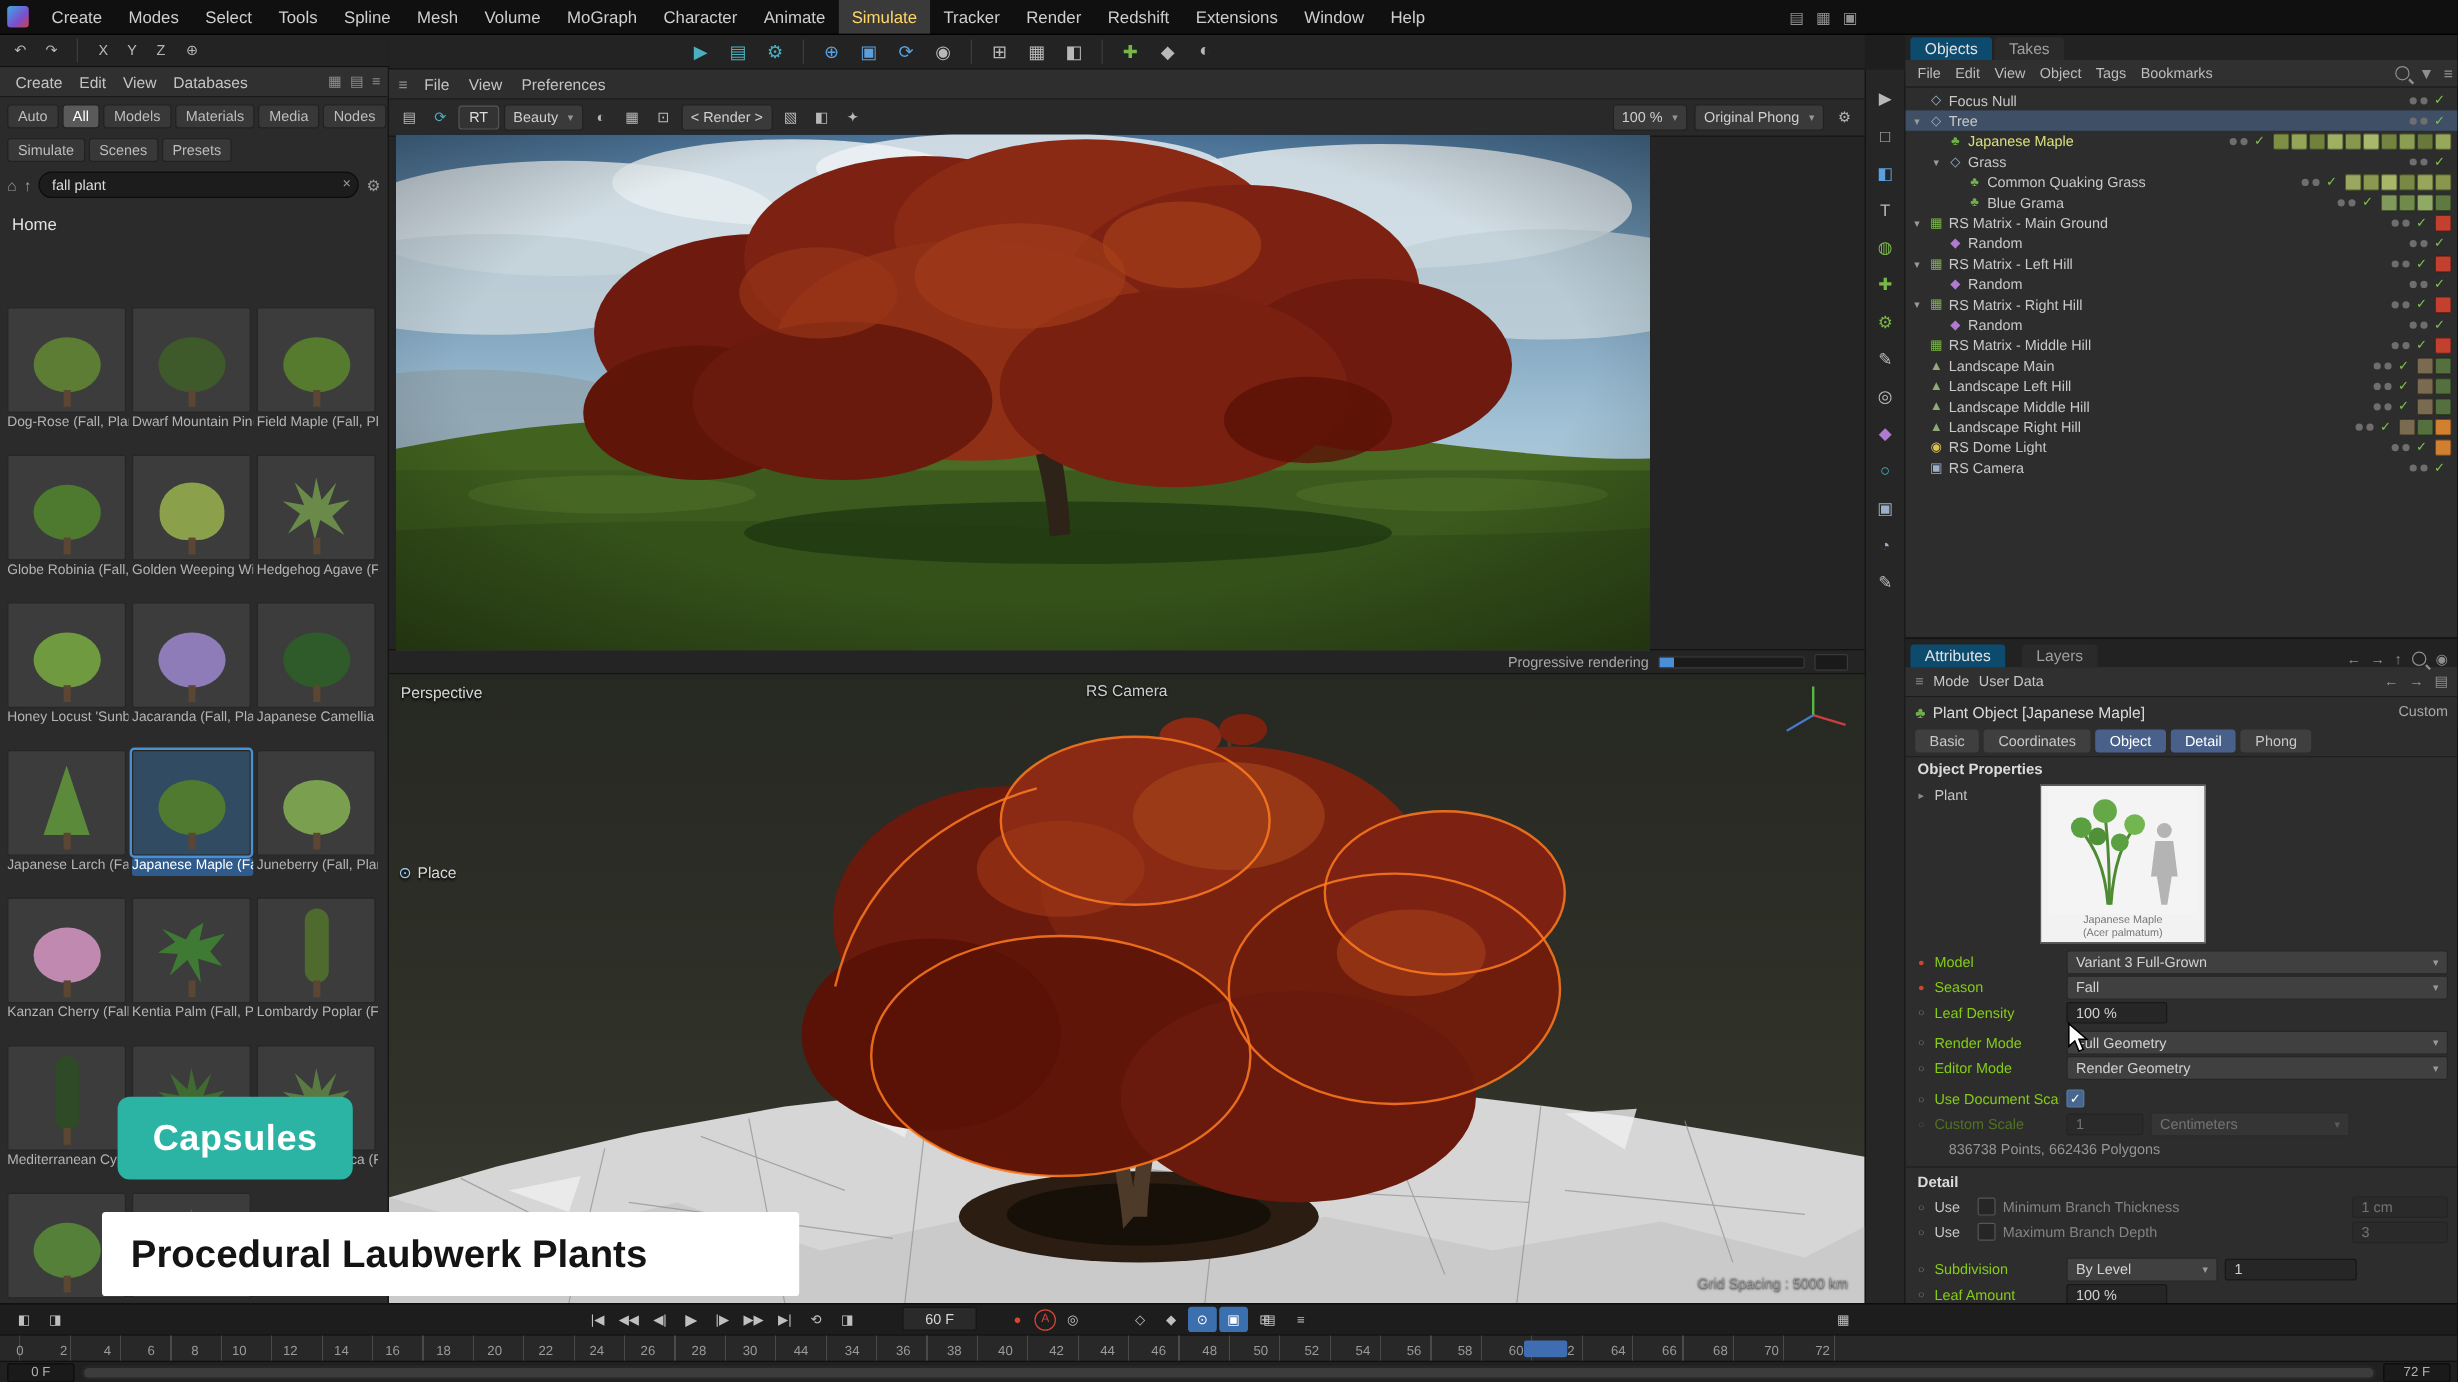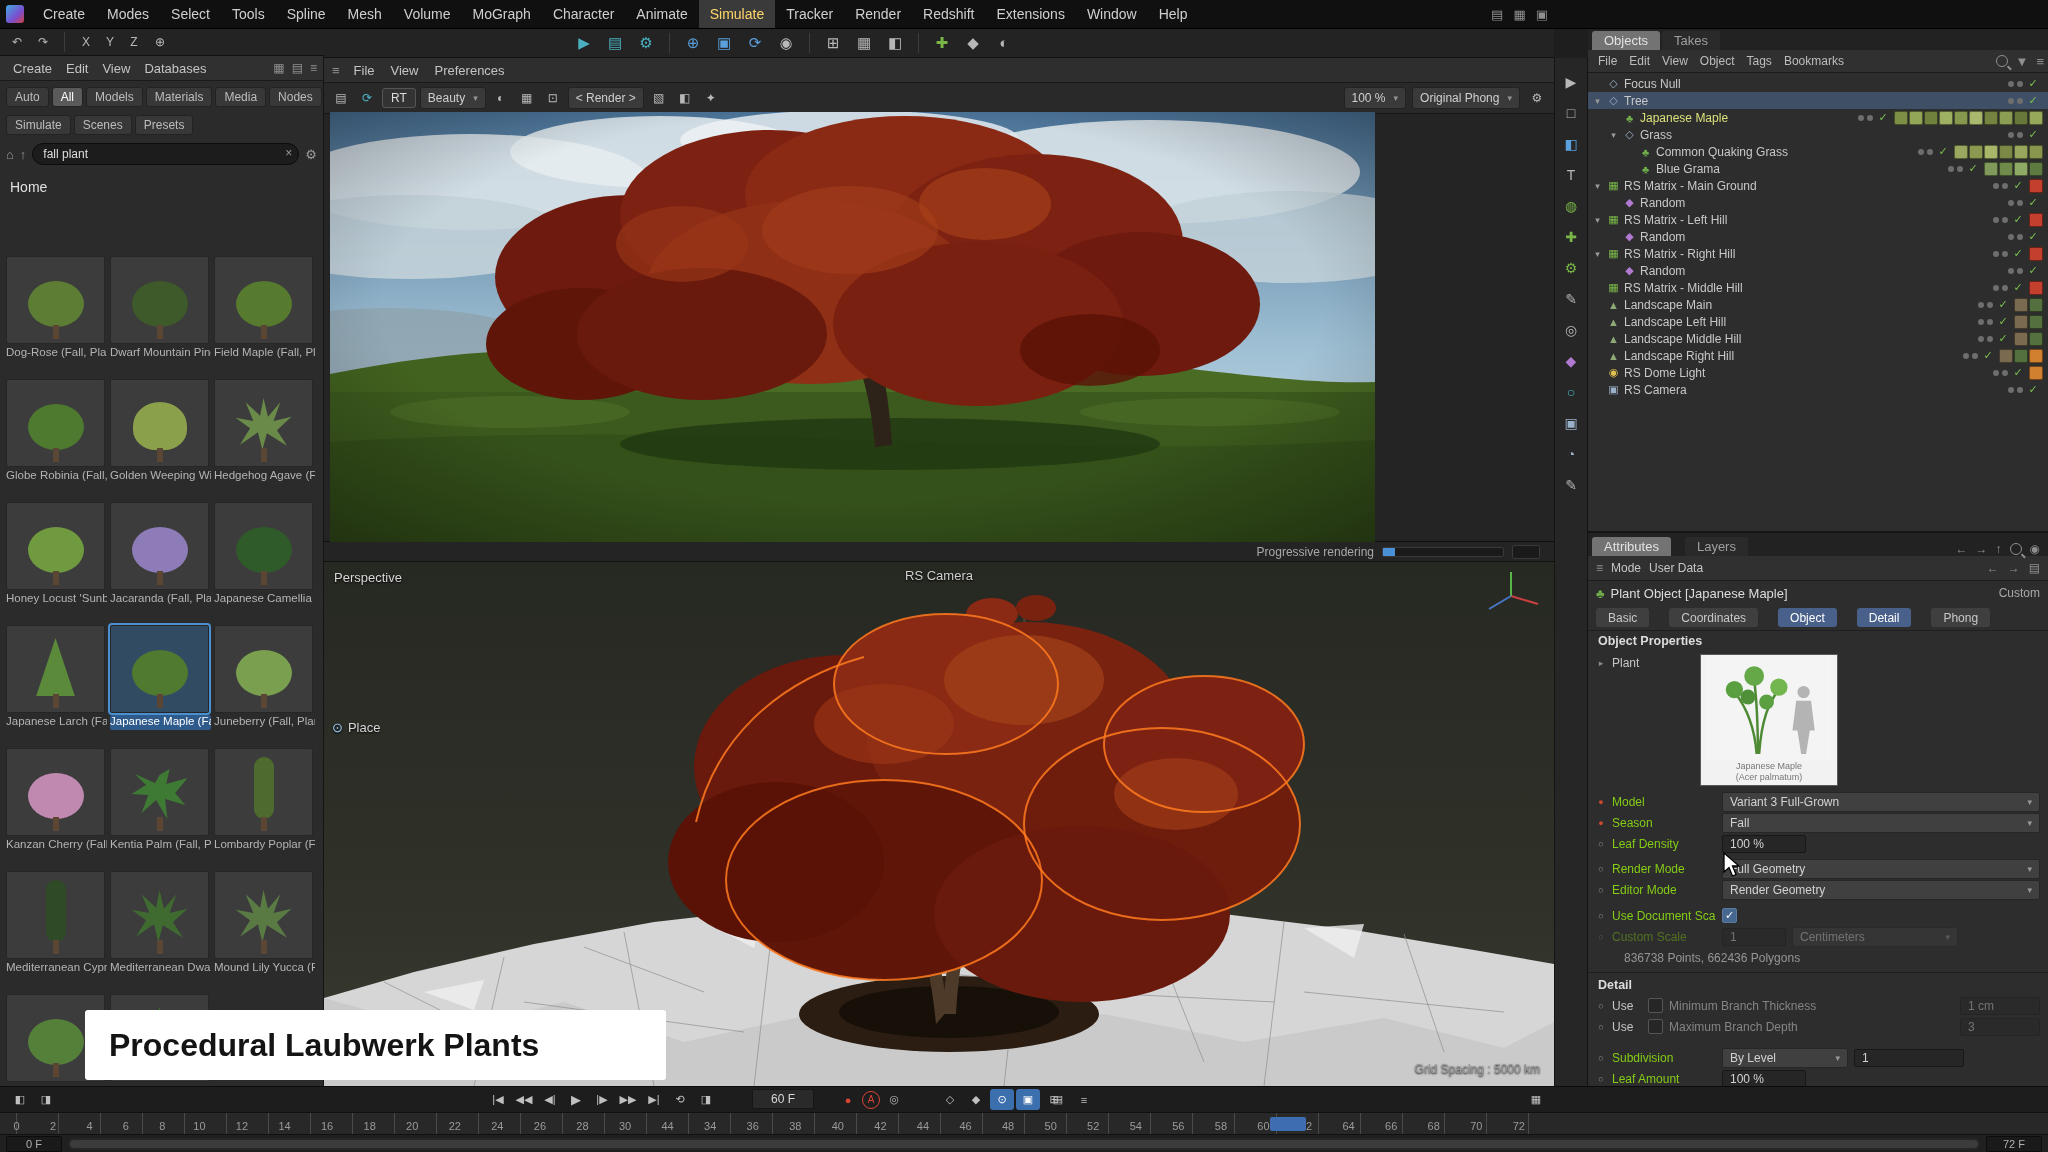--- a/index.html
+++ b/index.html
@@ -91,21 +91,21 @@
   
   .side-strip{position:absolute;left:1554px;top:58px;width:34px;height:1028px;background:#262626;border-left:1px solid #141414;
               border-right:1px solid #141414;display:flex;flex-direction:column;align-items:center;gap:7px;padding-top:12px;box-sizing:border-box}
   .ss{width:24px;height:24px;display:flex;align-items:center;justify-content:center;background:none;border:none;
       font-size:14px;color:#b8b8b8;font-family:inherit;padding:0}
   
   .om-panel{position:absolute;left:1588px;top:28px;width:460px;height:505px;background:#2d2d2d;box-sizing:border-box;
             border-bottom:2px solid #141414}
   .om-tabs{height:22px;display:flex;align-items:flex-end;background:#222;padding-left:4px;gap:2px}
   .om-tab{padding:2px 12px;font-size:13px;color:#9f9f9f;background:#2a2a2a;border-radius:3px 3px 0 0}
-  .om-tab.active{background:#737373;color:#e2e2e2}
+  .om-tab.active{background:#0c4a6e;color:#e2e2e2}
   .om-menu{height:22px;display:flex;align-items:center;gap:1px;padding:0 4px;background:#303030;border-bottom:1px solid #1a1a1a}
   .om-menu .mi{padding:0 6px;font-size:12px;color:#bdbdbd}
   .om-menu .right{margin-left:auto;display:flex;gap:8px;color:#8f8f8f;align-items:center}
   .mag{width:10px;height:10px;border:1.5px solid #8f8f8f;border-radius:50%;position:relative;display:inline-block}
   .mag::after{content:"";position:absolute;width:5px;height:1.5px;background:#8f8f8f;transform:rotate(45deg);right:-5px;bottom:-2px}
   .om-rows{padding-top:2px}
   .om-row{display:flex;align-items:center;height:17px;font-size:12px;gap:3px;padding-right:5px;cursor:default}
   .om-row.sel{background:#3e4f66}
   .om-row.act .om-label{color:#d9e07a}
   .om-exp{width:11px;color:#9a9a9a;font-size:9px;text-align:center;flex:none}
@@ -118,21 +118,21 @@
   .om-tags{display:flex;flex:none}
   .chip{width:14px;height:14px;border-radius:2px;display:inline-block;margin-left:1px;border:1px sol;border:1px solid rgba(0,0,0,.45);box-sizing:border-box}
   
   .attr-panel{position:absolute;left:1588px;top:533px;width:460px;height:553px;background:#2d2d2d;box-sizing:border-box}
   .at-tabs{height:23px;display:flex;align-items:flex-end;background:#222;padding-left:4px;gap:2px}
   .at-icons{margin-left:auto;display:flex;gap:8px;color:#8f8f8f;font-size:12px;align-items:center;padding-right:8px}
   .at-mode{height:24px;display:flex;align-items:center;gap:8px;padding:0 8px;background:#303030;border-bottom:1px solid #1c1c1c;font-size:12px}
   .at-mode .right{margin-left:auto;display:flex;gap:9px;color:#8f8f8f}
   .at-title{height:24px;display:flex;align-items:center;gap:6px;padding:0 8px;font-size:13px;color:#dcdcdc;background:#2d2d2d}
   .at-title .custom{margin-left:auto;color:#a8a8a8;font-size:12px}
-  .at-objtabs{height:25px;display:flex;align-items:center;gap:20px;padding:0 8px;border-bottom:1px solid #1f1f1f}
+  .at-objtabs{height:25px;display:flex;align-items:center;gap:4px;padding:0 8px;border-bottom:1px solid #1f1f1f}
   .otab{height:19px;display:flex;align-items:center;padding:0 12px;background:#3f3f3f;border-radius:3px;font-size:12px;color:#c8c8c8}
   .otab.active{background:#49618a;color:#fff}
   .attr-body{position:absolute;left:0;right:0;top:96px;bottom:0;display:flex;flex-direction:column;gap:2px;overflow:hidden}
   .ahead{font-weight:bold;color:#dcdcdc;font-size:12.5px;padding:5px 10px 2px 10px}
   .ahead.rule{border-top:1px solid #1e1e1e;margin-top:3px}
   .arow{display:flex;align-items:center;height:19px;gap:6px;padding:0 8px 0 8px;font-size:12px;flex:none}
   .amark{width:10px;font-size:9px;text-align:center;flex:none}
   .amark.red{color:#c84830}.amark.gray{color:#8a8a8a}
   .alabel{width:104px;flex:none;color:#84cc16;white-space:nowrap;overflow:hidden}
   .alabel.dim,.dim{color:#848484}
@@ -1239,19 +1239,20 @@
     <div class="cur-frame"></div>
   </div>
   <div class="range-row">
     <span class="rfld">0 F</span>
     <span class="rtrack">
         <i></i>
       </span>
     <span class="rfld">72 F</span>
   </div>
 
+  <div class="badge">Capsules</div>
   <div class="banner">Procedural Laubwerk Plants</div>
 
   <svg class="cursor" width="22" height="26" viewBox="0 0 22 26">
     <path d="M2,1 L2,20 L7,15.5 L10.5,24 L14,22.5 L10.5,14 L17,14 Z" fill="#fff" stroke="#000" stroke-width="1.3"></path>
   </svg>
 
 </div>
 
 </body></html>

